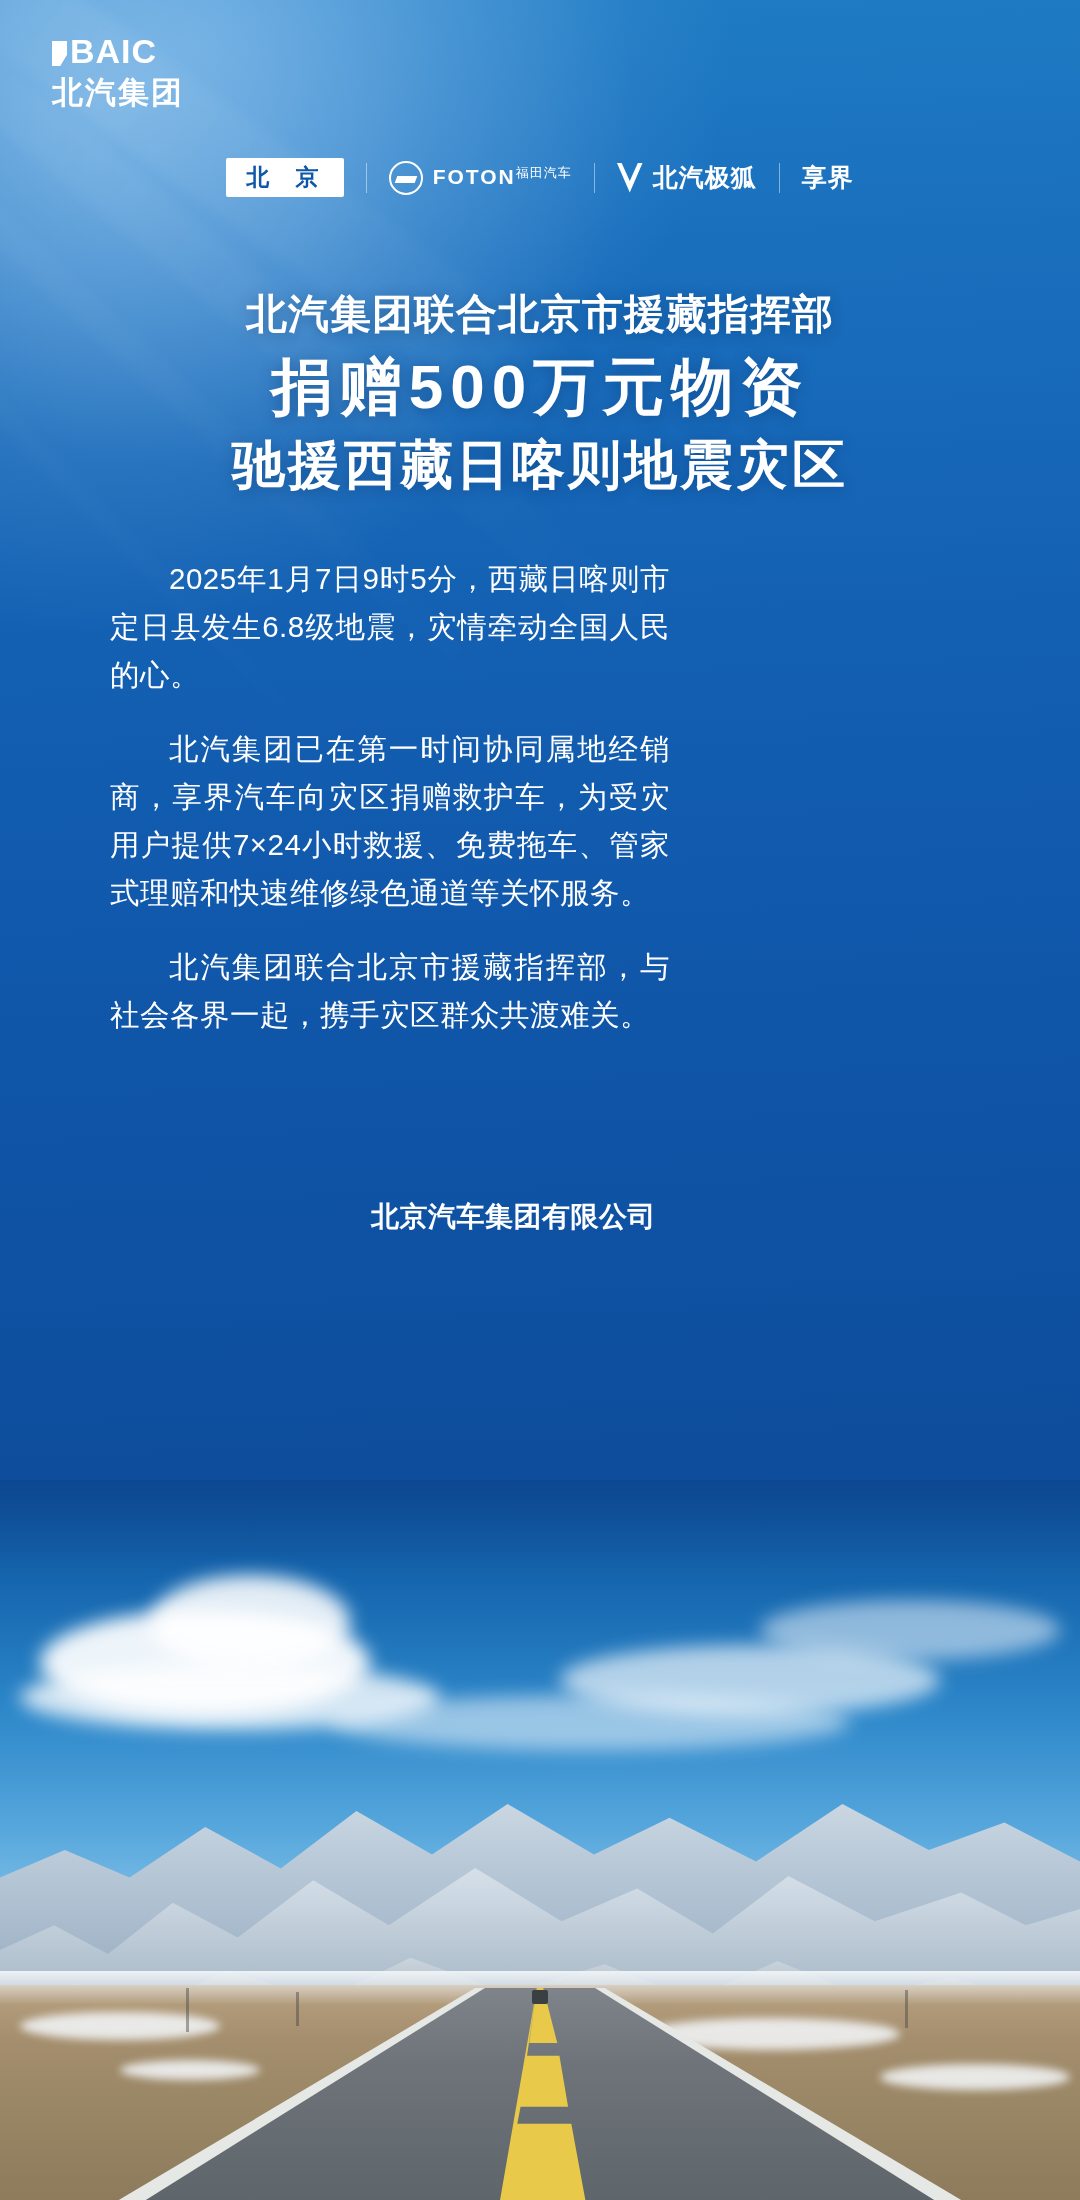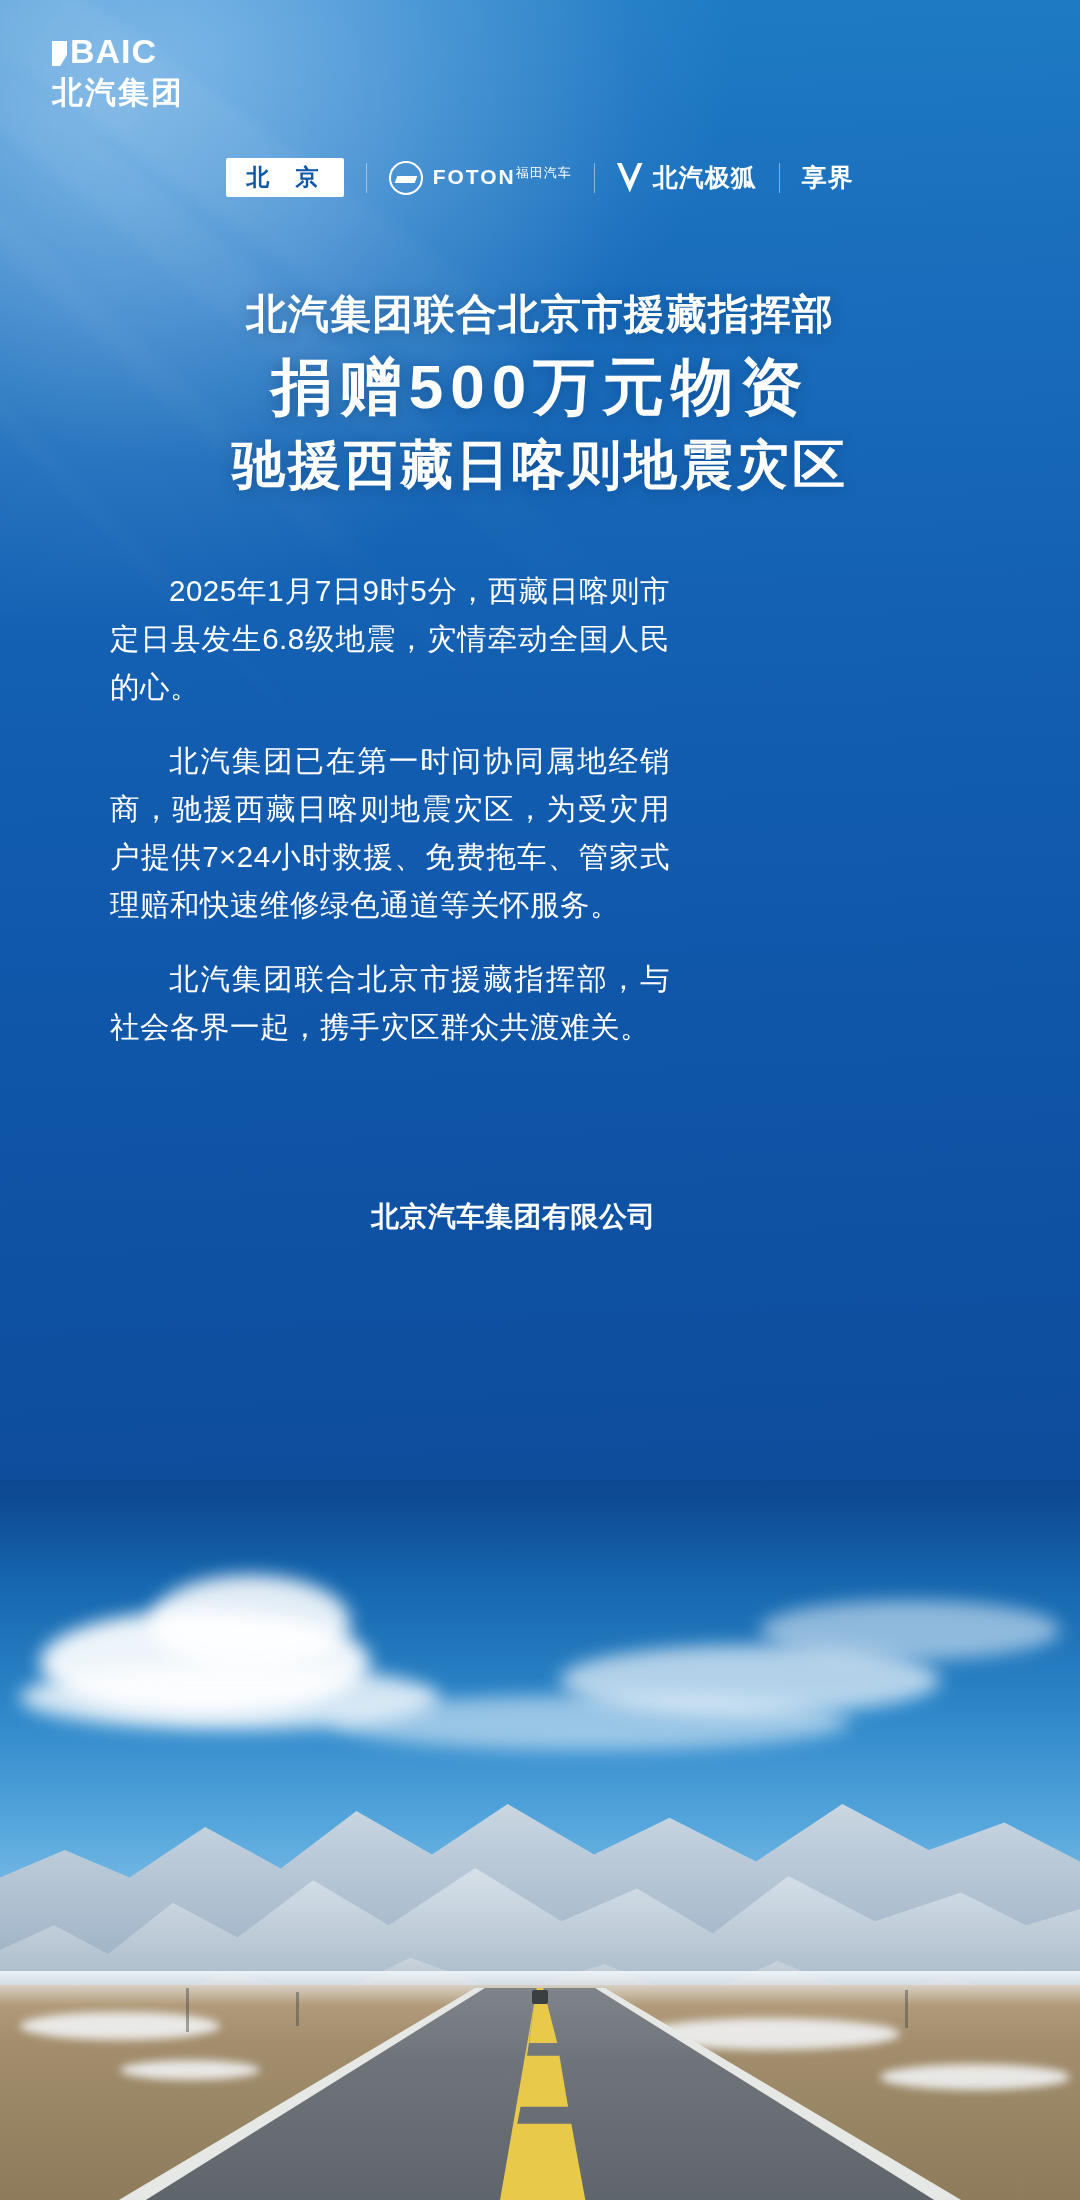--- a/index.html
+++ b/index.html
@@ -171,21 +171,20 @@
     width: 560px;
     color: #ffffff;
     font-size: 29.5px;
     line-height: 1.62;
     letter-spacing: .5px;
   }
   .body-copy p {
     text-indent: 2em;
     margin-bottom: 27px;
     text-align: justify;
-    margin-top: 12px;
   }
   .signature {
     position: absolute;
     top: 1195px;
     left: 96px;
     width: 560px;
     text-align: right;
     color: #ffffff;
     font-size: 28px;
     font-weight: bold;
@@ -360,21 +359,21 @@
   </div>
 
   <div class="headline">
     <div class="l1">北汽集团联合北京市援藏指挥部</div>
     <div class="l2">捐赠500万元物资</div>
     <div class="l3">驰援西藏日喀则地震灾区</div>
   </div>
 
   <div class="body-copy">
     <p>2025年1月7日9时5分，西藏日喀则市定日县发生6.8级地震，灾情牵动全国人民的心。</p>
-    <p>北汽集团已在第一时间协同属地经销商，驰援西藏日喀则地震灾区，为受灾用户提供7×24小时救援、免费拖车、管家式理赔和快速维修绿色通道等关怀服务。</p>
+    <p>北汽集团已在第一时间协同属地经销商，享界汽车向灾区捐赠救护车，为受灾用户提供7×24小时救援、免费拖车、管家式理赔和快速维修绿色通道等关怀服务。</p>
     <p>北汽集团联合北京市援藏指挥部，与社会各界一起，携手灾区群众共渡难关。</p>
   </div>
 
   <div class="signature">
     <div>北京汽车集团有限公司</div>
   </div>
 
   <div class="photo">
     <div class="sky"></div>
     <div class="cloud c1"></div>

